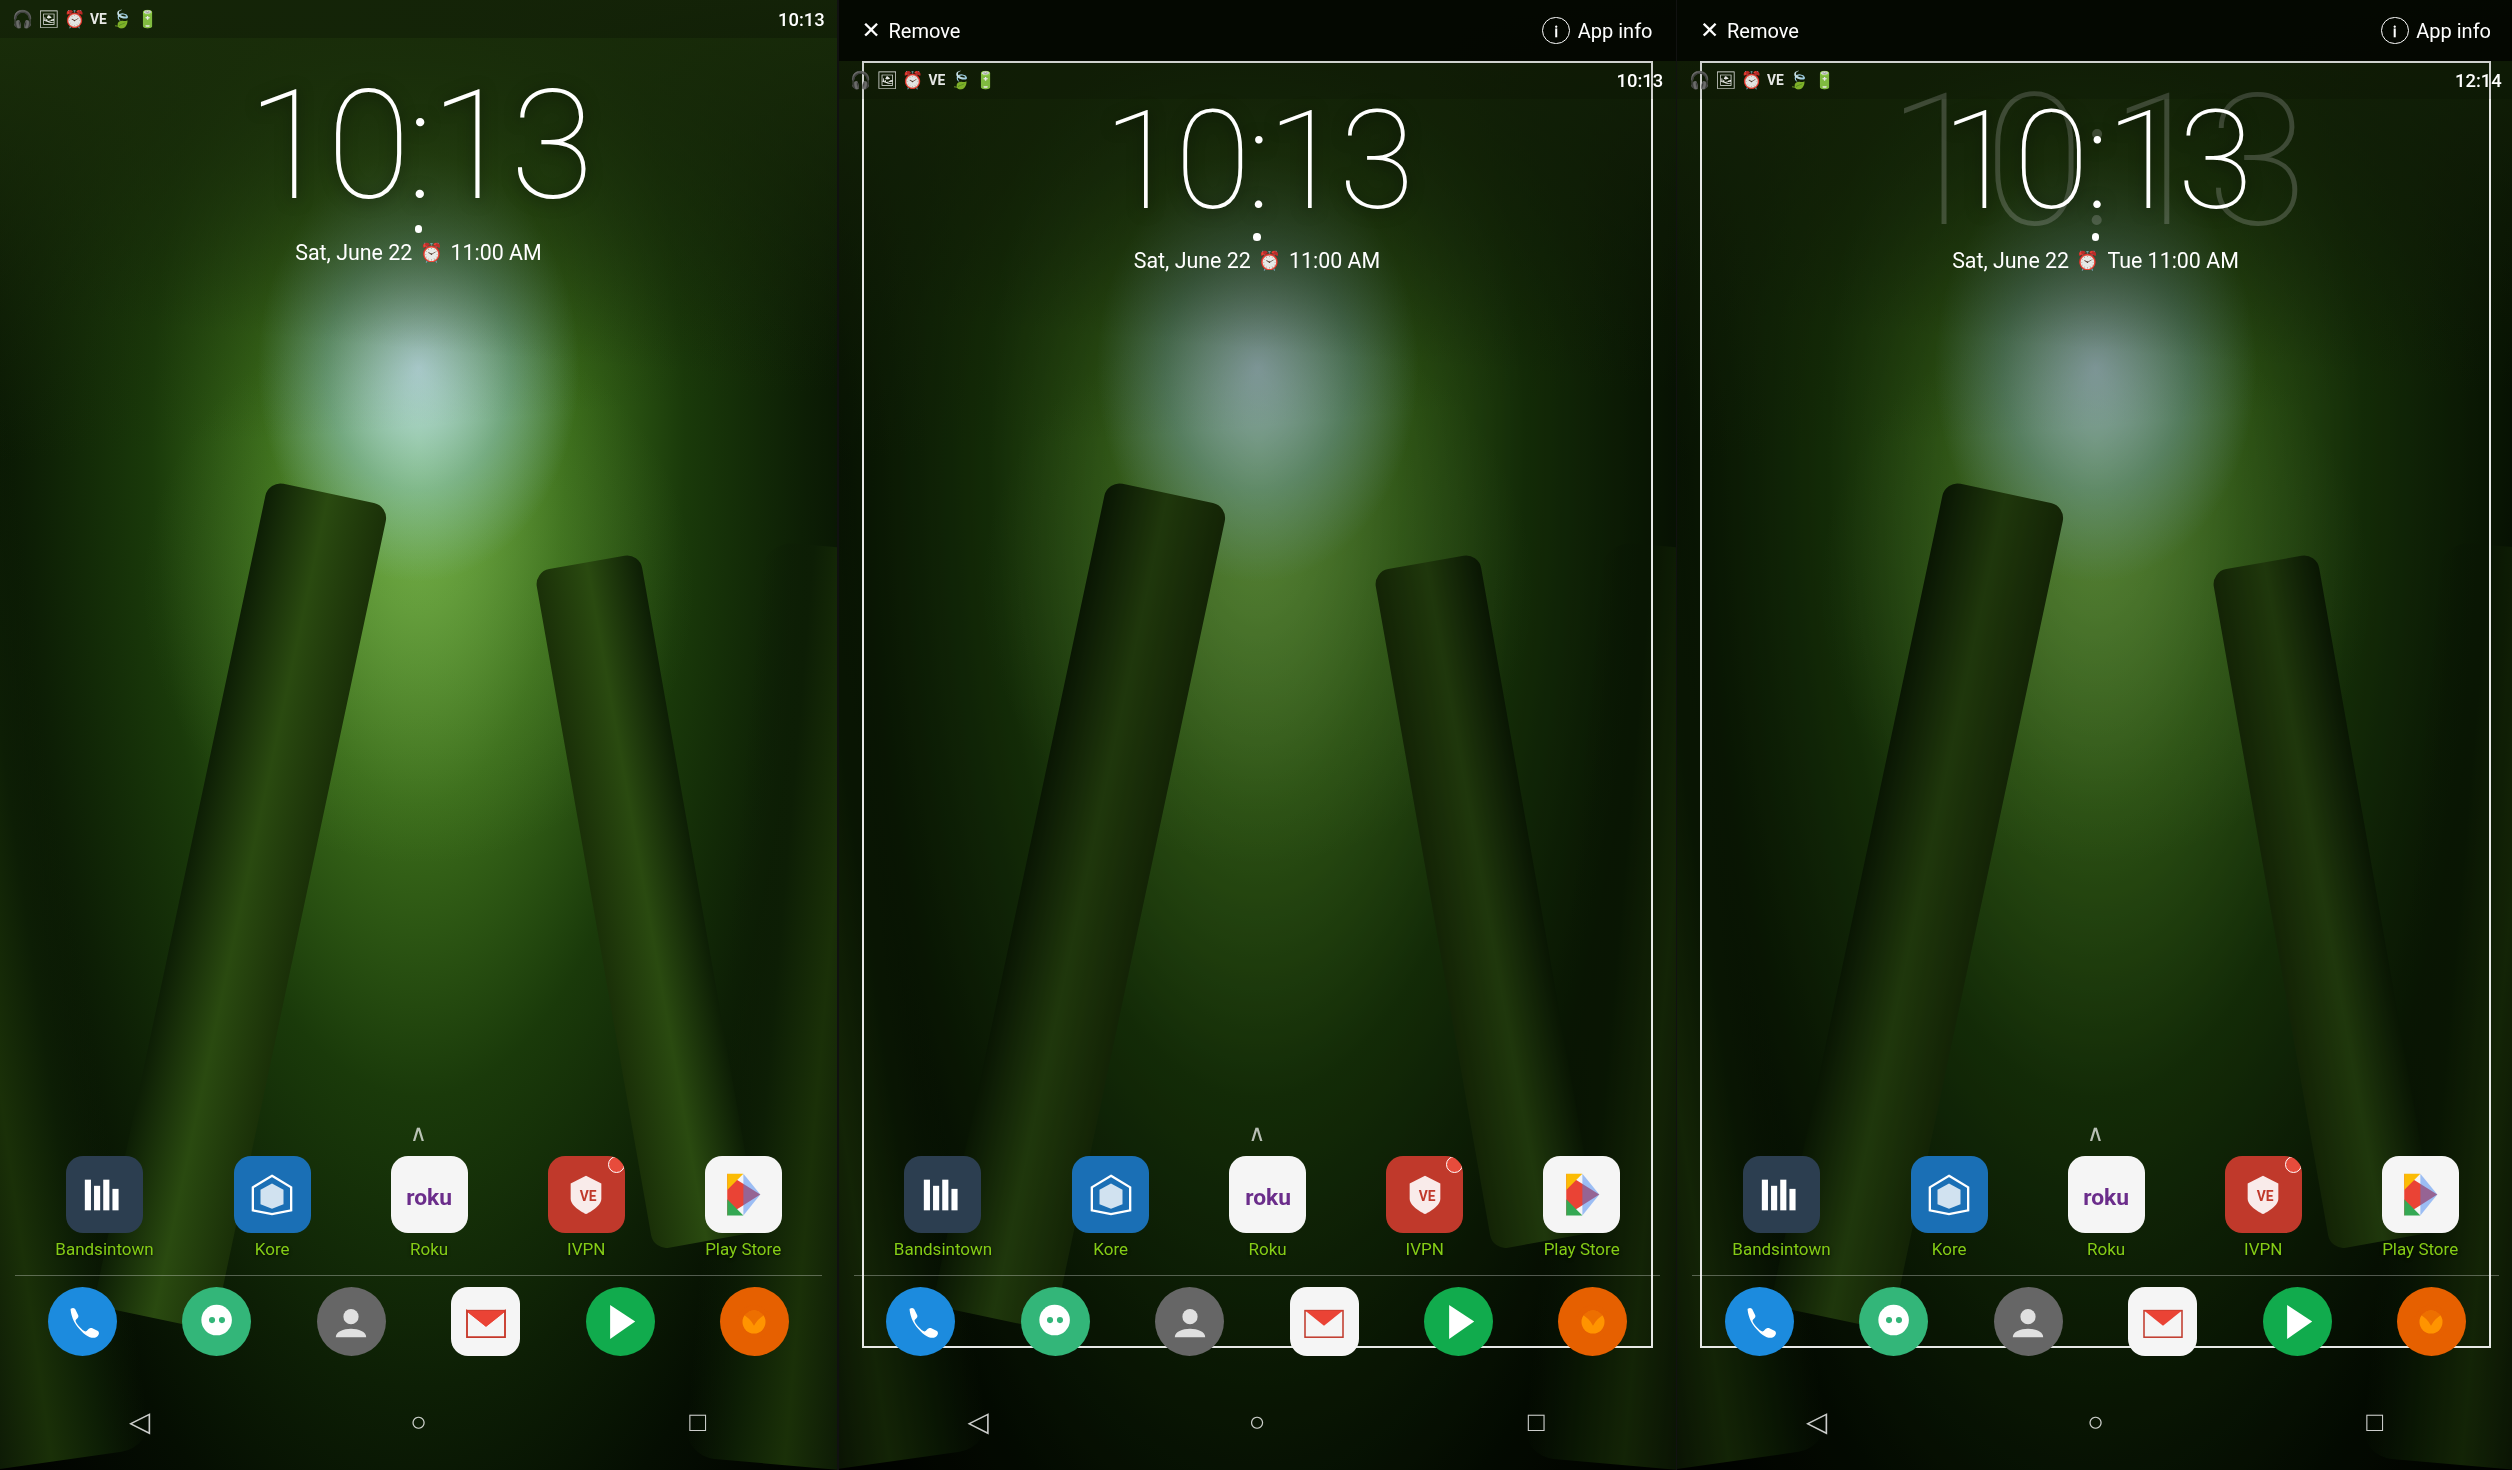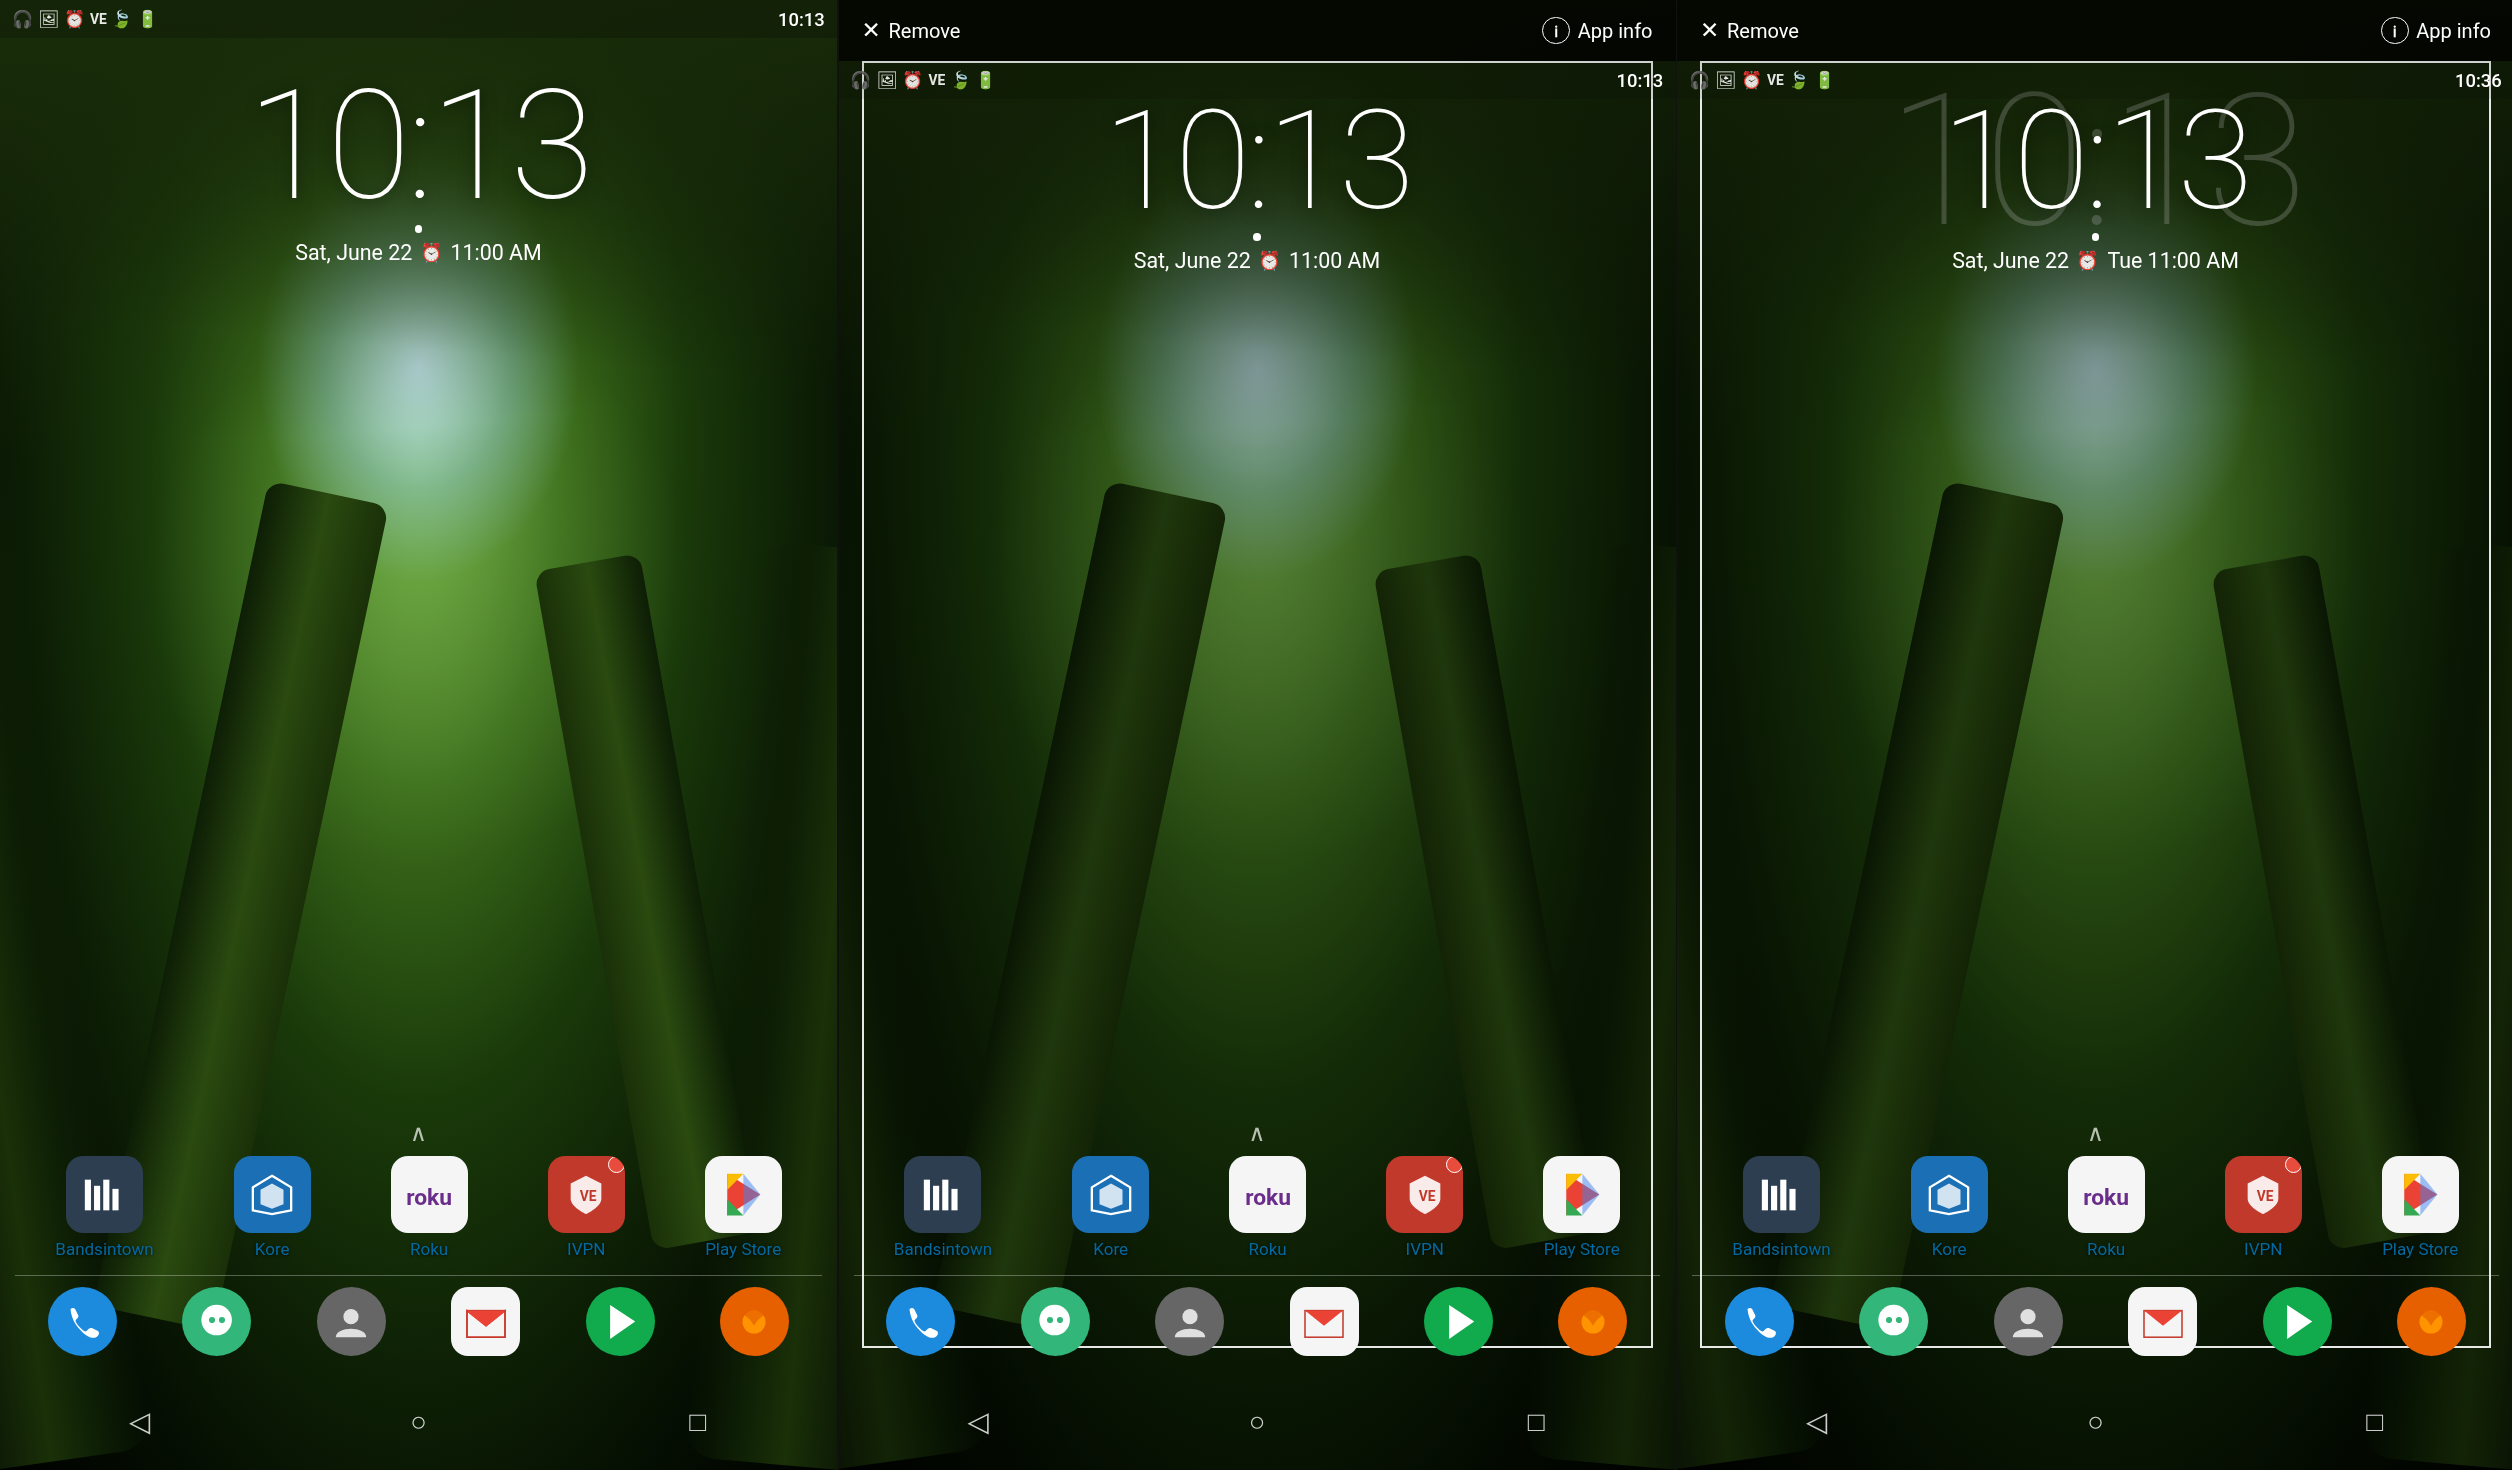--- a/index.html
+++ b/index.html
@@ -251,21 +251,21 @@
       border-radius: 17px;
       display: flex;
       align-items: center;
       justify-content: center;
       font-size: 38px;
       position: relative;
       overflow: hidden;
     }
     .app-label {
       font-size: 17px;
-      color: #0369a1;
+      color: #84cc16;
       text-align: center;
       text-shadow: 0 0.8px 3.1px rgba(0,0,0,0.8);
       white-space: nowrap;
     }
 
     
     .icon-bandsintown { background: #2c3e50; }
     .icon-kore { background: #1a6fb5; }
     .icon-roku { background: #f5f5f5; }
     .icon-ivpn { background: #c0392b; }
@@ -697,21 +697,21 @@
   <div class="status-bar" style="top:61px;background:rgba(0,0,0,0.1);">
     <div class="status-icons-left">
       <span class="status-icon">🎧</span>
       <span class="status-icon">🖼</span>
       <span class="status-icon">⏰</span>
       <span class="status-icon" style="font-size:13.8px;font-weight:bold;">VE</span>
       <span class="status-icon">🍃</span>
       <span class="status-icon">🔋</span>
     </div>
     <div class="status-icons-right">
-      <span class="status-time">10:36</span>
+      <span class="status-time">12:14</span>
     </div>
   </div>
 
   <div class="selected-frame"></div>
 
   <div style="position:absolute;top:69px;left:0;right:0;display:flex;flex-direction:column;align-items:center;z-index:4;opacity:0.25;">
     <div style="font-size:184px;font-weight:100;color:white;line-height:1;letter-spacing:-3.8px;">10:13</div>
   </div>
 
   <div class="clock-widget" style="top:92px;z-index:60;">

